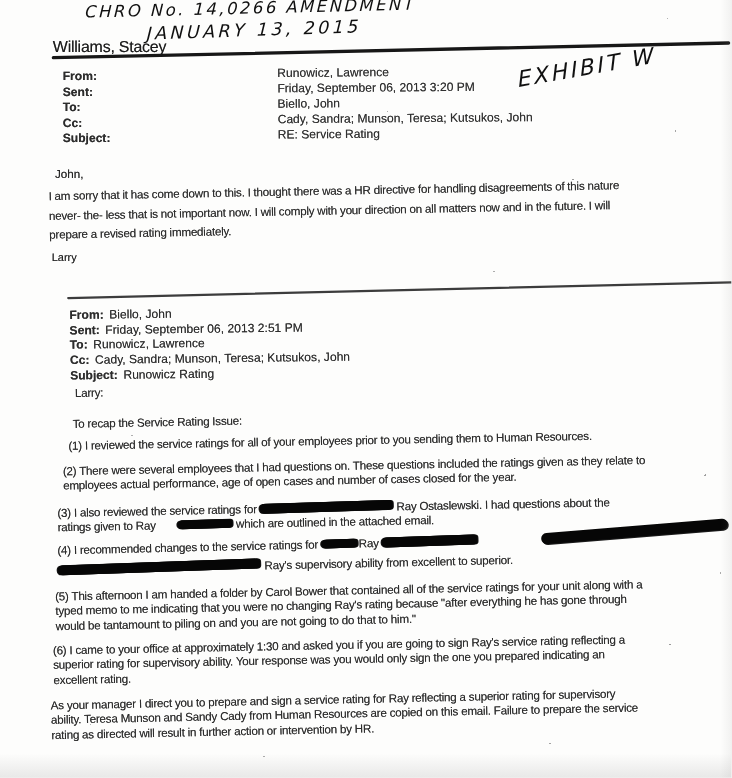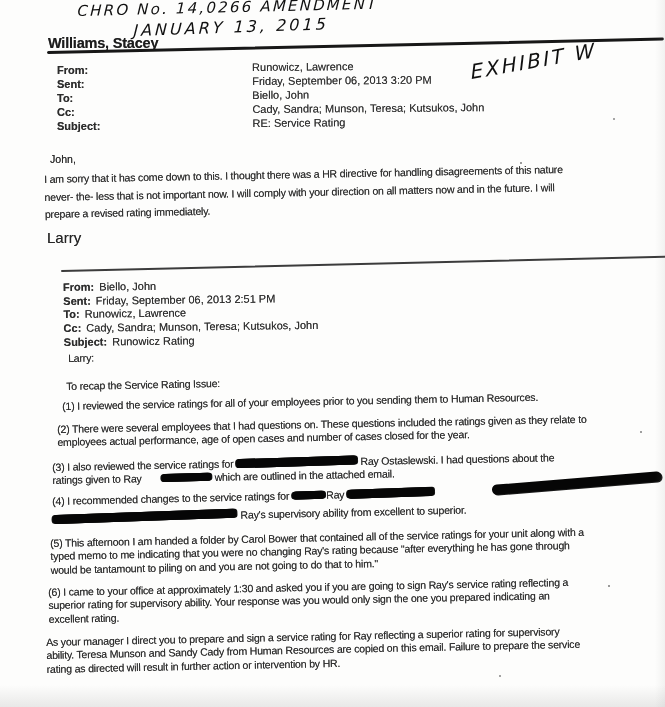--- a/index.html
+++ b/index.html
@@ -20,32 +20,32 @@
           radial-gradient(circle 1px at 449px 247px,#adadad 60%,transparent 61%);}
   .ink{text-shadow:0 0 .55px rgba(55,55,55,.75);}
   .abs{position:absolute;white-space:nowrap;}
   
   .hw{position:absolute;font-family:"DejaVu Sans",sans-serif;color:#101010;white-space:nowrap;
       transform-origin:0 0;font-style:italic;}
   .hw-case{left:78px;top:2px;font-size:15px;letter-spacing:2.2px;transform:rotate(-1.4deg) skewX(-4deg);}
   .hw-date{left:134px;top:21px;font-size:16px;letter-spacing:3px;transform:rotate(-2deg) skewX(-5deg);}
   .hw-exhibit{left:470px;top:60px;font-size:20px;letter-spacing:2.5px;transform:rotate(-10deg) skewX(-6deg);}
   
-  .printed-name{left:48px;top:35px;font-size:14.5px;font-weight:bold;letter-spacing:-0.2px;color:#1d1d1d;}
+  .printed-name{left:48px;top:35px;font-size:14.5px;font-weight:normal;letter-spacing:-0.2px;color:#1d1d1d;}
   .rule{position:absolute;transform-origin:0 50%;border-radius:2px;}
   .rule-top{left:47px;top:51px;width:617px;height:2.6px;background:#171717;transform:rotate(-1.25deg);}
   .rule-mid{left:61px;top:269.5px;width:605px;height:1.7px;background:#3c3c3c;transform:rotate(-1.35deg);}
   
   .h1-labels{left:57px;top:63px;font-size:11px;line-height:14.1px;font-weight:bold;color:#2c2c2c;}
   .h1-values{left:252px;top:60px;font-size:11px;line-height:14.1px;transform:rotate(-0.45deg);transform-origin:0 0;color:#303030;}
   
   .e1-greeting{left:50px;top:153px;font-size:10.6px;}
   .e1-para{left:44px;top:171px;font-size:10.6px;line-height:17.6px;letter-spacing:-0.22px;
            transform:rotate(-1.1deg);transform-origin:0 0;color:#2e2e2e;}
-  .e1-sig{left:47px;top:229px;font-size:15px;}
+  .e1-sig{left:47px;top:229px;font-size:10px;}
   
   .h2{left:63px;top:281px;font-size:11px;line-height:13.7px;transform:rotate(-0.7deg);transform-origin:0 0;color:#2d2d2d;}
   .h2 .b{font-weight:bold;}
   .h2 .v{margin-left:5px;}
   
   .it{position:absolute;font-size:10.6px;line-height:13.4px;letter-spacing:-0.22px;
       transform:rotate(-1.1deg);transform-origin:0 0;color:#2d2d2d;white-space:nowrap;}
   .e2-greeting{left:68px;top:352px;}
   .e2-intro{left:66px;top:380px;}
   .e2-i1{left:62px;top:400px;}

